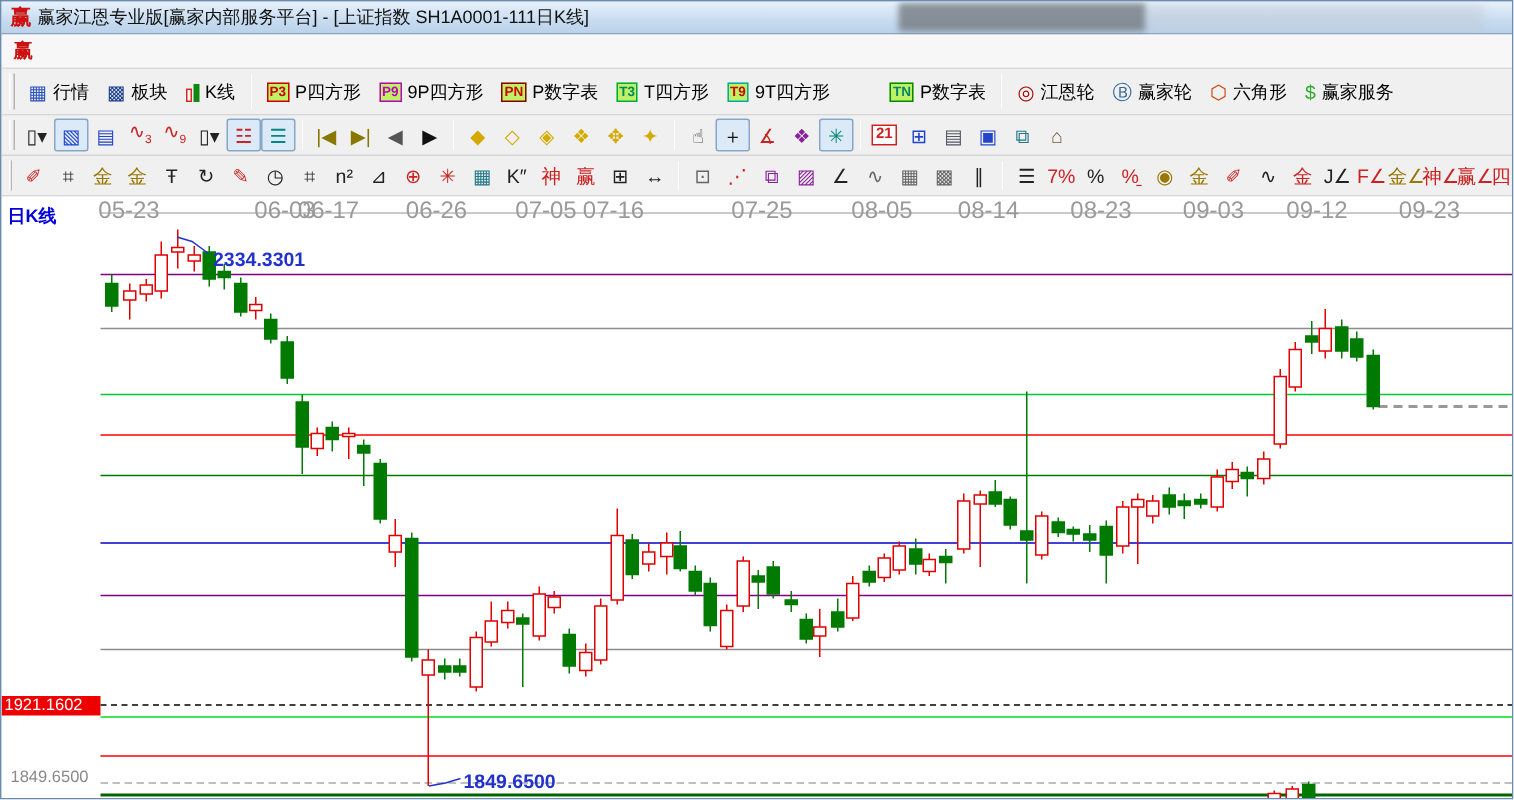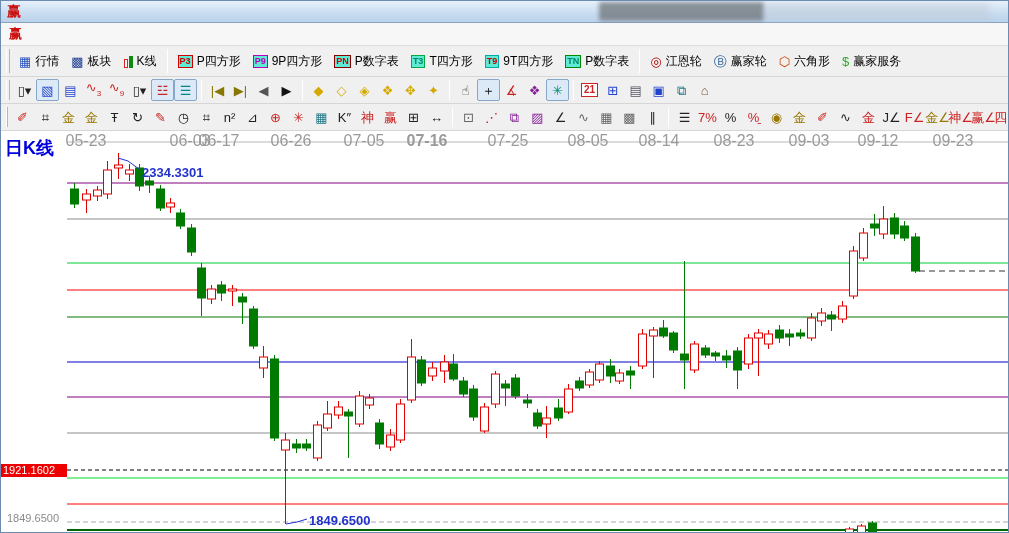--- a/index.html
+++ b/index.html
@@ -26,48 +26,49 @@
 
   
   .toolbar { position:absolute; left:0; right:0; background:#f0f0f0; display:flex;
     align-items:center; border-bottom:1px solid #d6d6d6; padding:0 2px; }
   .tb1 { top:45px; height:31px; }
   .tb2 { top:76px; height:27px; }
   .tb3 { top:103px; height:27px; }
   .grip { width:4px; align-self:stretch; margin:3px 3px; border-left:1px solid #fff; border-right:1px solid #b5b5b5; }
   .sep { width:1px; align-self:stretch; margin:3px 4px; background:#c5c5c5; border-right:1px solid #fff; }
   .tb1item { display:flex; align-items:center; gap:4px; padding:2px 6px; font-size:12px; color:#000; cursor:default; white-space:nowrap; }
-  .iconbox { font-size:9px; font-weight:bold; border:1px solid; padding:0 1px; line-height:11px; background:#5eead4; }
+  .iconbox { font-size:9px; font-weight:bold; border:1px solid; padding:0 1px; line-height:11px; background:#bef264; }
   .glyphicon { font-size:13px; line-height:13px; }
   .minicandle { display:inline-flex; align-items:flex-end; gap:1px; height:14px; }
   .mc-r { width:4px; height:9px; border:1px solid #dd2222; background:#fff; }
   .mc-g { width:4px; height:12px; background:#118811; }
   .tbtn { min-width:23px; height:22px; padding:0 2px; display:flex; align-items:center; justify-content:center;
     font-size:13px; line-height:13px; border:1px solid transparent; cursor:default; white-space:nowrap; }
   .tbtn.pressed { border:1px solid #86a7c8; background:#dceaf7; border-radius:2px; }
   .tbtn sub { font-size:8px; }
   .tbtn .boxed { font-size:10px; font-weight:bold; border:1px solid; padding:0 2px; line-height:12px; background:#fff; }
 
   
   .chart { position:absolute; top:130px; left:0; width:1009px; height:403px; background:#fff; overflow:hidden; }
   .chart svg { position:absolute; top:0; left:0; }
-  .pane-label { position:absolute; top:5px; left:4px; color:#0000dd; font-size:18px; font-weight:bold; z-index:5; }
+  .pane-label { position:absolute; top:5px; left:4px; color:#0000dd; font-size:12px; font-weight:bold; z-index:5; }
   .date-label { position:absolute; top:1px; transform:translateX(-50%); color:#9a9a9a; font-size:16px; z-index:4; }
   .px-tag-red { position:absolute; left:0; width:66px; height:13px; background:#ee0000; color:#fff;
     font-size:11px; line-height:13px; padding-left:2px; z-index:6; }
   .px-tag-gray { position:absolute; color:#8a8a8a; font-size:11px; z-index:6; }
   .anno-label { position:absolute; color:#2233cc; font-size:13px; font-weight:bold; z-index:6; }
 </style>
 </head>
 <body>
 
 <div class="window">
 
   <div class="titlebar">
     <span class="app-logo">赢</span>
+    <span class="title-text">赢家江恩专业版[赢家内部服务平台] - [上证指数  SH1A0001-111日K线]</span>
     <div class="tb-artifact"></div>
     <div class="tb-artifact2"></div>
   </div>
 
   <div class="menubar">
     <span class="menu-logo">赢</span>
   </div>
 
   <div class="toolbar tb1" id="toolbar-main">
       <div class="grip"></div>
@@ -101,21 +102,21 @@
       </span>
       <span class="tb1item">
         <span class="iconbox" style="color: rgb(0, 136, 102); border-color: rgb(0, 170, 68);">T3</span>
         <span>T四方形</span>
       </span>
       <span class="tb1item">
         <span class="iconbox" style="color: rgb(204, 0, 0); border-color: rgb(0, 170, 170);">T9</span>
         <span>9T四方形</span>
       </span>
       <span class="tb1item">
-        <span class="iconbox" style="color: rgb(0, 136, 102); border-color: rgb(0, 136, 0);">TN</span>
+        <span class="iconbox" style="color: rgb(0, 136, 102); border-color: rgb(0, 136, 0); margin-left: 28px;">TN</span>
         <span>P数字表</span>
       </span>
       <div class="sep"></div>
       <span class="tb1item">
         <span class="glyphicon" style="color: rgb(170, 0, 0);">◎</span>
         <span>江恩轮</span>
       </span>
       <span class="tb1item">
         <span class="glyphicon" style="color: rgb(51, 102, 153);">Ⓑ</span>
         <span>赢家轮</span>
@@ -545,21 +546,21 @@
         <line x1="871.5" y1="520" x2="871.5" y2="533" stroke="#007a00" stroke-width="1"></line>
         <rect x="867.5" y="522" width="8" height="11" fill="#007a00" stroke="#007a00"></rect>
         <polyline points="117,157 127,160 138,168" fill="none" stroke="#2233cc"></polyline>
         <polyline points="285,523 296,521 306,518" fill="none" stroke="#2233cc"></polyline>
       </svg>
       <span class="date-label" style="left: 85px;">05-23</span>
       <span class="date-label" style="left: 152px; margin-left: 37px;">06-03</span>
       <span class="date-label" style="left: 218px;">06-17</span>
       <span class="date-label" style="left: 290px;">06-26</span>
       <span class="date-label" style="left: 363px;">07-05</span>
-      <span class="date-label" style="left: 426px; font-weight: bold;">07-16</span>
+      <span class="date-label" style="left: 408px;">07-16</span>
       <span class="date-label" style="left: 507px;">07-25</span>
       <span class="date-label" style="left: 587px;">08-05</span>
       <span class="date-label" style="left: 658px;">08-14</span>
       <span class="date-label" style="left: 733px;">08-23</span>
       <span class="date-label" style="left: 808px;">09-03</span>
       <span class="date-label" style="left: 877px; text-align: right;">09-12</span>
       <span class="date-label" style="left: 952px;">09-23</span>
       <span class="anno-label" style="color: rgb(34, 51, 204); left: 141px; top: 34px;">2334.3301</span>
       <span class="anno-label" style="color: rgb(34, 51, 204); left: 308px; top: 382px;">1849.6500</span>
       <div class="px-tag-red" style="left: 0px; top: 333px;">1921.1602</div>

